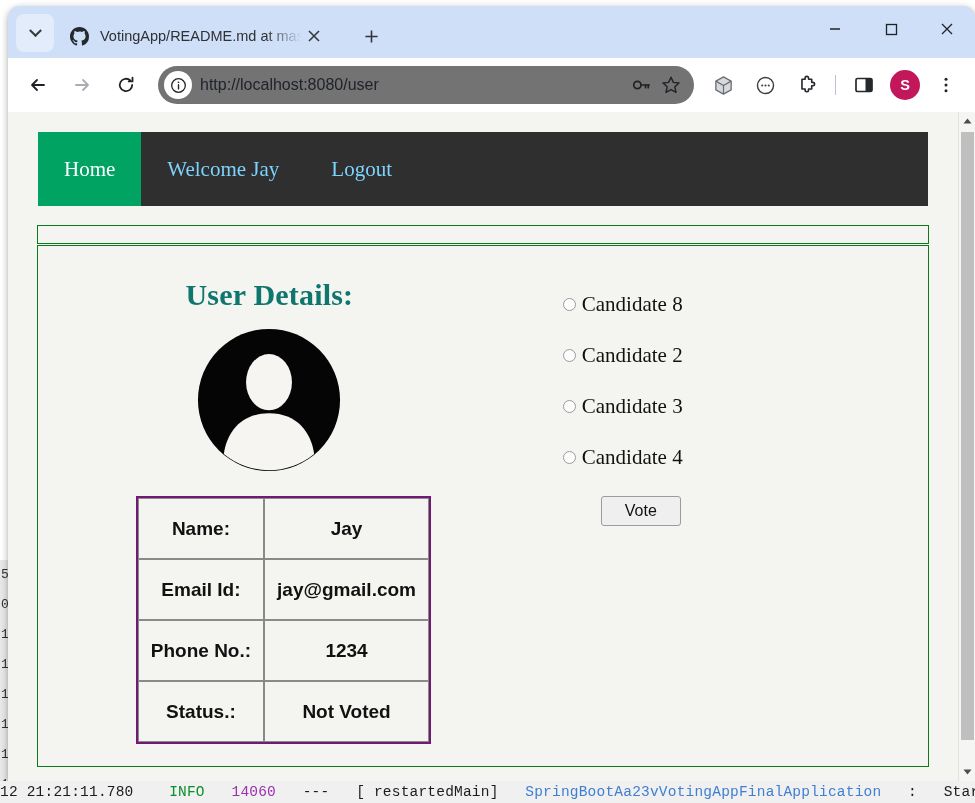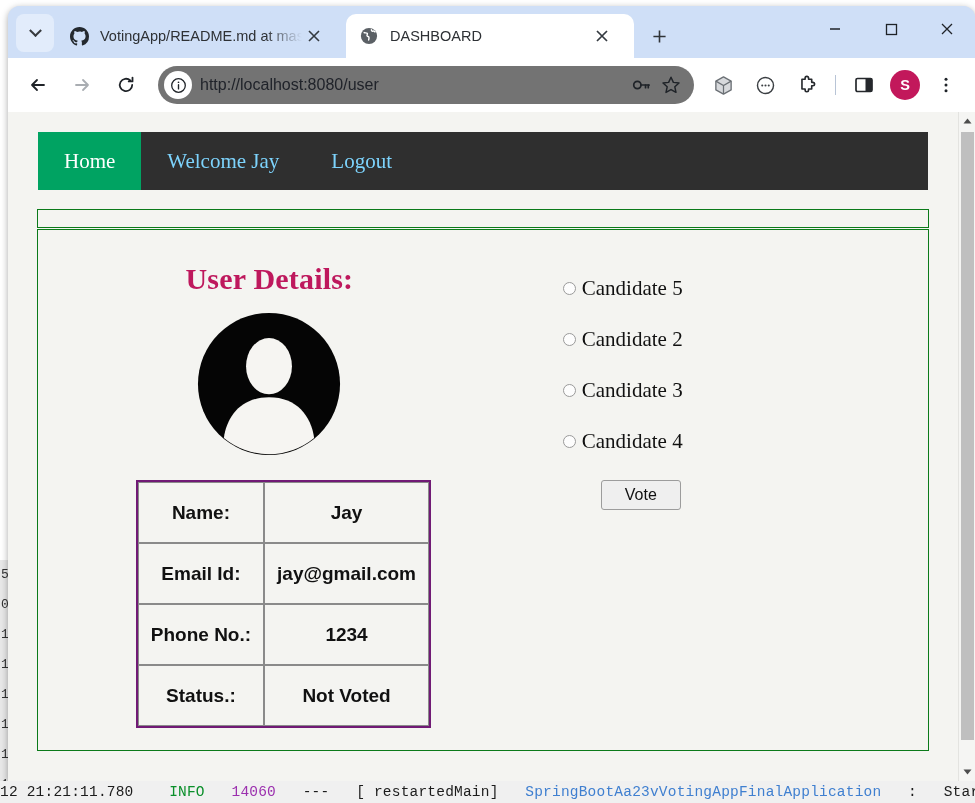--- a/index.html
+++ b/index.html
@@ -203,21 +203,21 @@
   .sb-thumb {
     position: absolute; left: 2px; top: 20px;
     width: 13px; height: 608px;
     background: #bfbfbf; border-radius: 0;
     cursor: pointer;
   }
 
   
   .navbar {
     margin: 20px 30px 0 30px;
-    height: 58px;
+    height: 74px;
     background: #2f2f2f;
     display: flex; align-items: stretch;
     font-family: "Liberation Serif", serif;
   }
   .nav-item {
     display: flex; align-items: center;
     padding: 0 26px;
     color: #7dd3fc;
     font-size: 21px;
     cursor: pointer;
@@ -244,21 +244,21 @@
   .col-left {
     width: 52%;
     padding-top: 32px;
     display: flex;
     flex-direction: column;
     align-items: center;
   }
   .user-details-title {
     font-family: "Liberation Serif", serif;
     font-size: 30px; font-weight: bold;
-    color: #be185d;
+    color: #0f766e;
     margin: 0 0 14px 0;
     letter-spacing: .2px;
   }
   .avatar-img {
     width: 148px; height: 148px;
     margin-bottom: 22px;
   }
   .user-table {
     border-collapse: separate;
     border-spacing: 0;
@@ -353,35 +353,20 @@
           </svg>
       </span>
       <span class="tab-title">VotingApp/README.md at mas</span>
       <span class="tab-close">
         <svg width="12" height="12" viewBox="0 0 12 12">
             <path d="M1 1 L11 11 M11 1 L1 11" stroke="#343a40" stroke-width="1.6" fill="none"></path>
           </svg>
       </span>
     </div>
 
-    <div class="tab active">
-      <span class="tab-fav">
-        <svg width="18" height="18" viewBox="0 0 20 20">
-          <circle cx="10" cy="10" r="9" fill="#5b6065"></circle>
-          <path d="M4 6c2 1 3 0 4 1s-1 2 0 3 2 0 2 2-1 2 0 3" stroke="#ffffff" stroke-width="1.6" fill="none"></path>
-          <path d="M13 2.5c-1 1.5.5 2.5 1.5 2s2 .5 2.5 1.5" stroke="#ffffff" stroke-width="1.6" fill="none"></path>
-        </svg>
-      </span>
-      <span class="tab-title">DASHBOARD</span>
-      <span class="tab-close">
-        <svg width="12" height="12" viewBox="0 0 12 12">
-            <path d="M1 1 L11 11 M11 1 L1 11" stroke="#343a40" stroke-width="1.7" fill="none"></path>
-          </svg>
-      </span>
-    </div>
 
     <div class="newtab">
       <svg width="15" height="15" viewBox="0 0 16 16">
           <path d="M8 1.5 v13 M1.5 8 h13" stroke="#303438" stroke-width="1.7" fill="none"></path>
         </svg>
     </div>
 
     <div class="wincontrols">
       <div class="wc">
         <svg width="14" height="14" viewBox="0 0 14 14">
@@ -521,21 +506,21 @@
                 <td class="label">Status.:</td>
                 <td class="value">Not Voted</td>
               </tr>
             </tbody>
           </table>
         </div>
 
         <div class="col-right">
           <label class="cand-row">
             <input type="radio" name="cand" class="cand-radio" style="">
-            <span>Candidate 5</span>
+            <span>Candidate 8</span>
           </label>
           <label class="cand-row">
             <input type="radio" name="cand" class="cand-radio" style="">
             <span>Candidate 2</span>
           </label>
           <label class="cand-row">
             <input type="radio" name="cand" class="cand-radio" style="">
             <span>Candidate 3</span>
           </label>
           <label class="cand-row">

